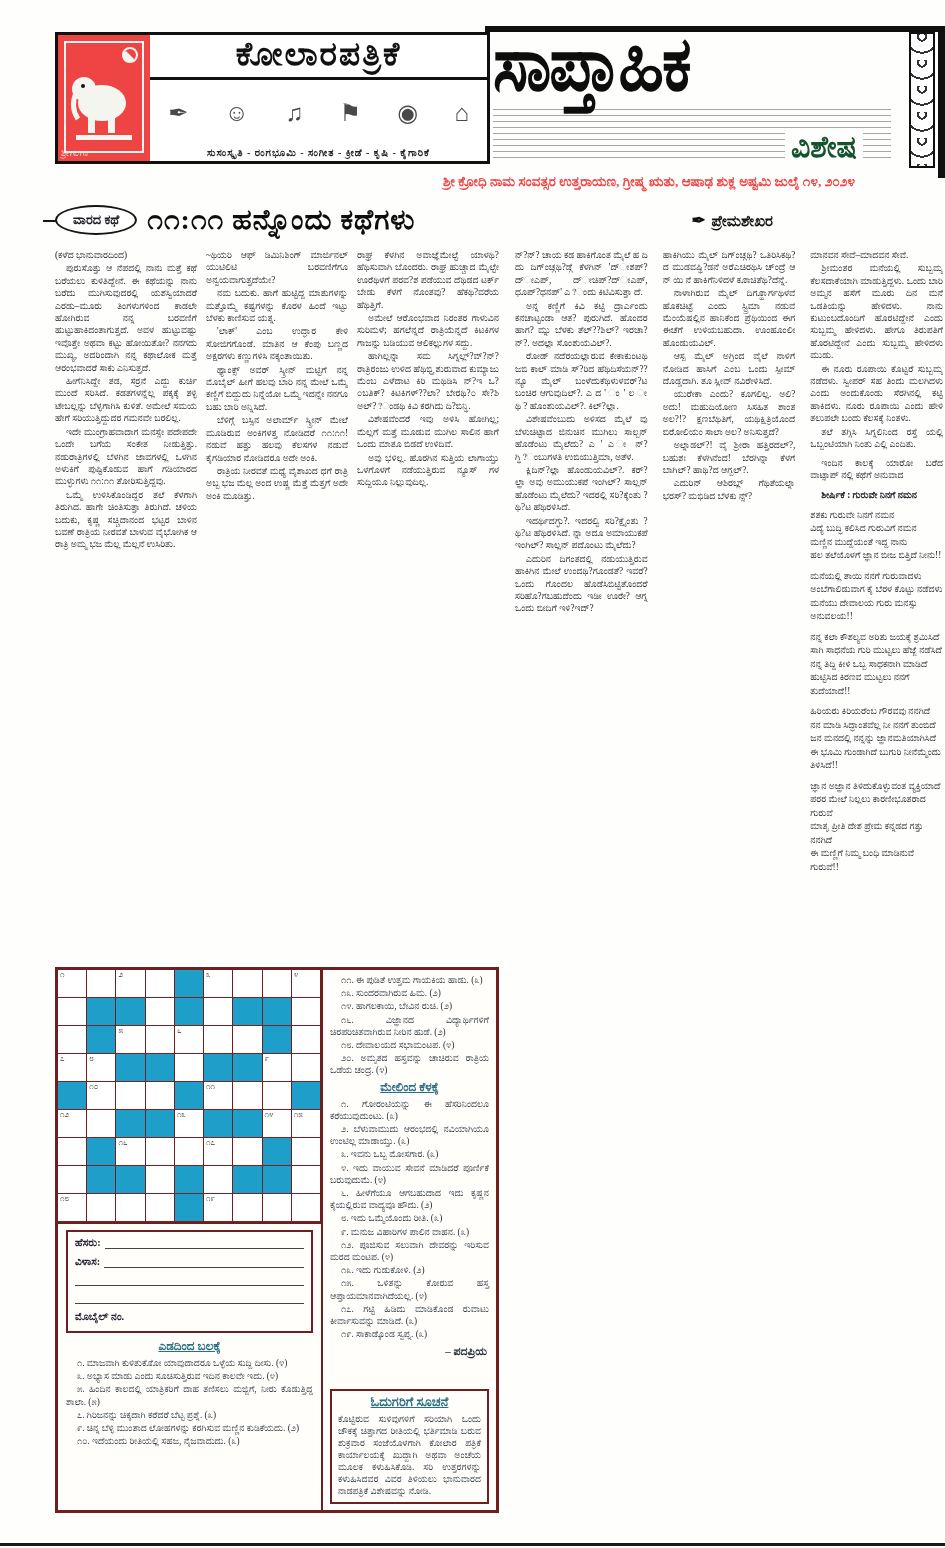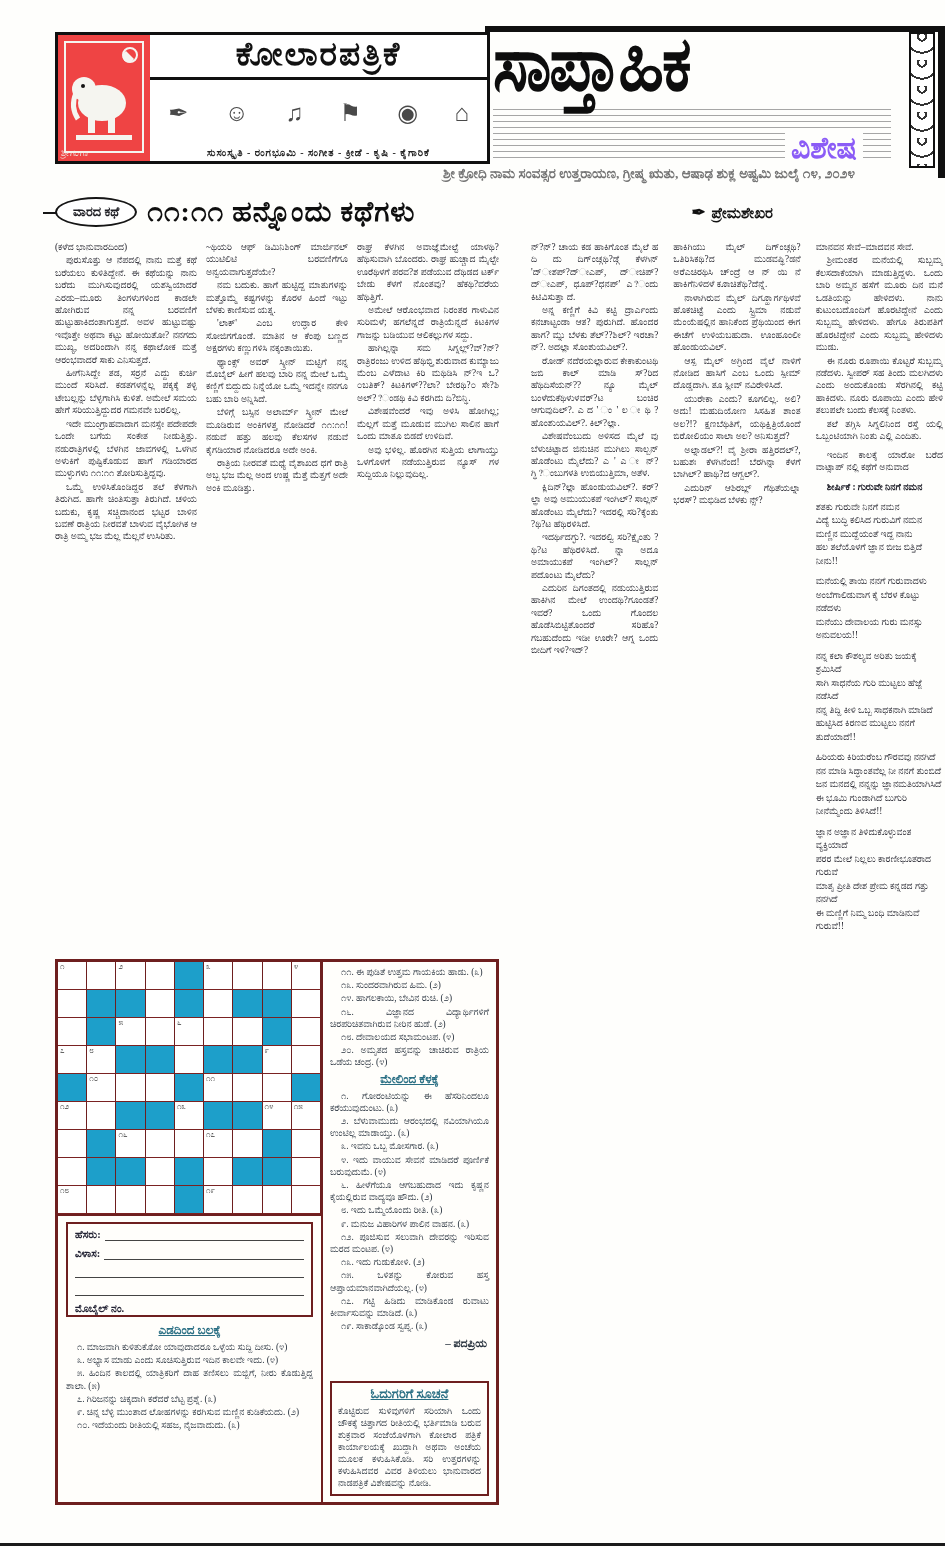--- a/index.html
+++ b/index.html
@@ -22,39 +22,39 @@
   .m-doodles { flex:1; display:flex; align-items:center; justify-content:space-around;
                background:repeating-linear-gradient(135deg,#fafaf6 0 6px,#ececе4 6px 7px);
                font-size:24px; color:#2a2a2a; overflow:hidden; }
   .m-doodles span { opacity:.85; }
   .m-tagline { font-size:10px; text-align:center; padding:1px 0 2px; font-weight:bold; letter-spacing:1px; color:#222; }
   .m-sap { position:absolute; left:438px; top:6px; width:398px; height:136px; overflow:hidden; }
   .m-sap-stripes { position:absolute; left:0; top:72px; width:100%; height:58px;
       background:repeating-linear-gradient(180deg, transparent 0 5px, #777 5px 6px); opacity:.65; }
   .m-sap-main { position:absolute; left:0; top:-6px; font-size:66px; font-weight:900; color:#0d0d0d;
       letter-spacing:-2px; transform:scaleY(1.15); font-family:"Liberation Sans", sans-serif; }
-  .m-sap-sub { position:absolute; right:28px; bottom:2px; font-size:30px; font-weight:900; color:#8b5cf6;
-      background:#fefefc; padding:0 6px; font-family:Liberation Sans, sans-serif; }
+  .m-sap-sub { position:absolute; right:28px; bottom:2px; font-size:30px; font-weight:900; color:#14532d;
+      background:#fefefc; padding:0 6px; font-family:Liberation Mono, monospace; }
   .m-decor { position:absolute; right:8px; top:6px; width:26px; height:136px; border:2px solid #101010;
       background:repeating-radial-gradient(circle at 50% 10%, #fff 0 3px, #333 3px 5px, #fff 5px 12px);
       background-size:22px 26px; }
 
-  .dateline { text-align:center; padding-left:300px; font-weight:bold; font-size:13.5px; color:#737373; }
+  .dateline { margin-top:8px; text-align:center; padding-left:300px; font-weight:bold; font-size:13.5px; color:#ef4444; }
 
   
   .headrow { display:flex; align-items:center; margin-top:9px; height:42px; }
   .kicker { position:relative; border:2px solid #151515; border-radius:50%; padding:5px 16px;
             font-size:13px; font-weight:bold; white-space:nowrap; background:#fff; }
   .kicker::before { content:""; position:absolute; left:-14px; top:50%; width:14px; border-top:2px solid #151515; }
   .headline { font-size:28px; font-weight:900; margin-left:10px; letter-spacing:1px; color:#0e0e0e; white-space:nowrap; }
   .byline { margin-left:auto; font-weight:bold; font-size:15px; color:#101010; padding-right:170px; white-space:nowrap; }
   .byline .pen { font-size:17px; margin-right:2px; }
 
   
-  .body-wrap { display:flex; gap:26px; margin-top:8px; }
+  .body-wrap { display:flex; gap:10px; margin-top:8px; }
   .left-group { width:444px; flex:none; }
   .cols3 { display:flex; gap:9px; height:708px; overflow:hidden; }
   .right-group { flex:1; display:flex; gap:9px; align-items:flex-start; }
   .ncol { flex:1; font-size:9.3px; line-height:12.4px; text-align:justify; color:#20202a; overflow:hidden; }
   .ncol p { text-indent:11px; margin-bottom:1px; }
   .ncol p.noindent { text-indent:0; }
   .right-group .ncol { height:1268px;margin-left:6px; }
   .right-group .ncol.short { height:auto; max-height:1268px; }
 
   
@@ -66,21 +66,21 @@
   
   .puzzle-box { margin-top:10px; border:3px solid #6e1f1f; height:546px; display:flex; background:#fffefb; }
   .pz-left { width:265px; flex:none; border-right:2px solid #6e1f1f; display:flex; flex-direction:column; }
   .pz-title { color:#c21212; font-size:25px; font-weight:900; text-align:center; padding:3px 0 4px;
               border-bottom:2px solid #6e1f1f; letter-spacing:2px; font-family:"Liberation Sans", sans-serif; }
   .pz-grid { display:grid; grid-template-columns:repeat(9,1fr); grid-template-rows:repeat(9,28px);
              border-bottom:2px solid #6e1f1f; }
   .cell { border-right:1px solid #6e1f1f; border-bottom:1px solid #7a2222; position:relative; background:#fff; }
   .cell.blue { background:#1d9fca; }
   .cell .num { position:absolute; left:2px; top:1px; font-size:8px; color:#333; line-height:8px; }
-  .pz-form { border:2px solid #6e1f1f; margin:6px 8px 4px; padding:5px 7px 0; font-size:10.5px; color:#223; }
+  .pz-form { border:2px solid #6e1f1f; margin:6px 8px 4px; padding:5px 7px 8px; font-size:10.5px; color:#223; }
   .pz-form .frow { display:flex; align-items:flex-end; margin-bottom:7px; }
   .pz-form .flabel { white-space:nowrap; margin-right:4px; font-weight:bold; }
   .pz-form .fline { flex:1; border-bottom:1.5px solid #444; height:11px; }
   .pz-form .fmobile { font-weight:bold; margin-top:2px; }
   .clue-head { color:#2a6f84; font-weight:bold; text-align:center; font-size:12px; text-decoration:underline; margin:2px 0 3px; }
   .clues { font-size:9.3px; line-height:12.2px; color:#26303c; padding:0 8px; text-align:justify; }
   .clues p { text-indent:11px; margin-bottom:1px; }
   .pz-right { flex:1; padding:4px 7px 0; display:flex; flex-direction:column; overflow:hidden; }
   .pz-right .clues { padding:0; }
   .signoff { text-align:right; font-weight:bold; font-size:11px; color:#26303c; margin:4px 2px 5px; }

